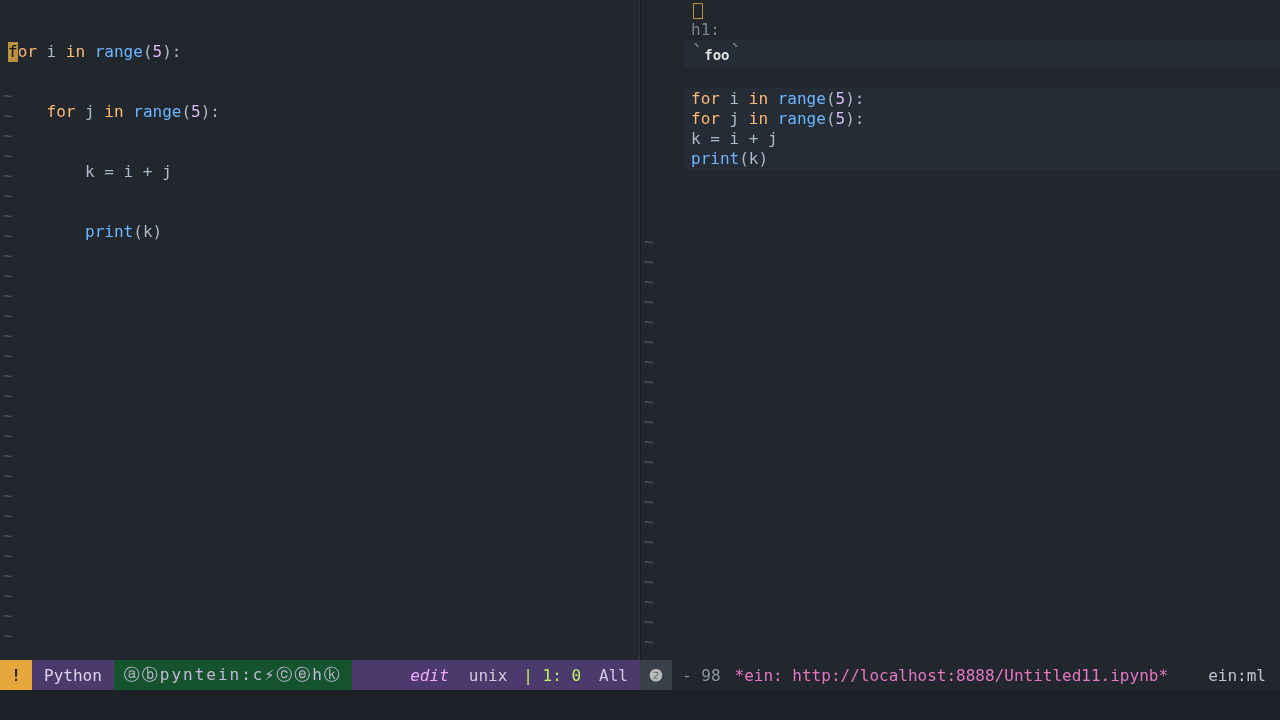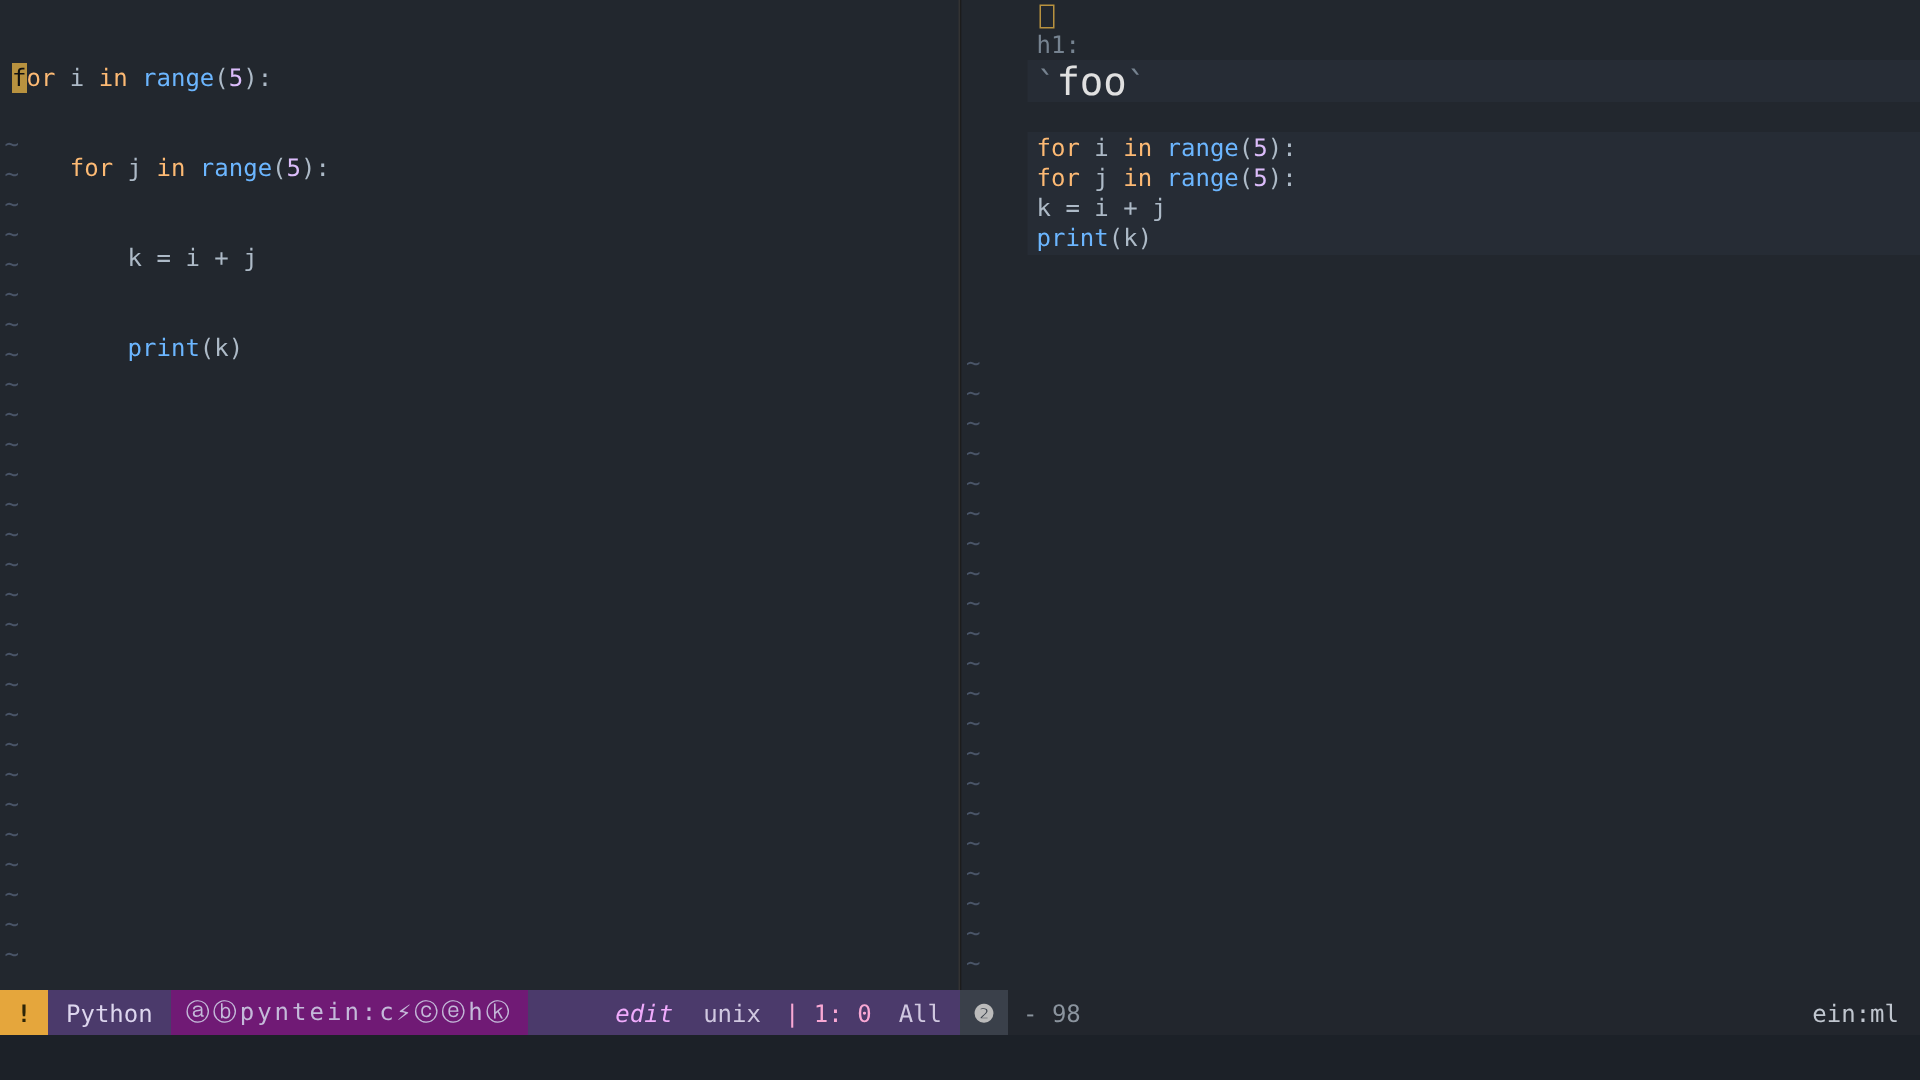--- a/index.html
+++ b/index.html
@@ -69,21 +69,21 @@
       font-size: 16px;
     }
     .ip-header .tab-active { color: #f0c674; }
     .ip-header .tab { color: #6cb6ff; }
     .ip-header .kernel { color: #74d97e; }
     .right-body {
       padding: 0 6px;
       margin-left: 44px;
     }
     .h1-label   { color: #768390; }
-    .foo-line   { color: #e0e0e0; font-weight: normal; font-size: 26px; }
+    .foo-line   { color: #e0e0e0; font-weight: bold; font-size: 14px; }
     .backtick   { color: #768390; font-weight: normal; font-size: 22px; }
     .in-prompt  { color: #6cb6ff; }
     .lightning  { color: #e5a63c; }
     .cell-code  {
       background: #262c35;
       padding: 1px 0;
       margin-left: -6px;
       margin-right: -6px;
     }
     .cell-code .line { padding-left: 6px; }
@@ -125,32 +125,32 @@
       display: flex;
       align-items: center;
       justify-content: center;
       font-weight: bold;
     }
     .m-lang {
       padding: 0 12px;
       color: #ddd6ee;
     }
     .m-icons {
-      background: #701a75;
+      background: #14532d;
       padding: 0 10px;
       height: 30px;
       display:flex;
       align-items:center;
       color: #c4bad9;
       letter-spacing: 2px;
     }
     .m-gap { flex: 1; }
     .m-edit { color: #f0abfc; padding: 0 10px; font-style: italic; }
     .m-unix { padding: 0 10px; color: #d0c8e0; }
-    .m-pos  { padding: 0 6px; color: #f9a8d4; }
+    .m-pos  { padding: 0 6px; color: #bef264; }
     .m-all  { padding: 0 12px; color: #d0c8e0; }
     .mr-badge {
       background: #3a404a;
       color: #bbb;
       width: 32px;
       height: 30px;
       display:flex; align-items:center; justify-content:center;
       font-weight: bold;
     }
     .mr-pos { padding: 0 10px; }
@@ -263,20 +263,21 @@
       <div class="m-icons">ⓐⓑpyntein:c⚡ⓒⓔhⓚ</div>
       <div class="m-gap"></div>
       <div class="m-edit">edit</div>
       <div class="m-unix">unix</div>
       <div class="m-pos">| 1: 0</div>
       <div class="m-all">All</div>
     </div>
     <div class="modeline-right">
       <div class="mr-badge">❷</div>
       <div class="mr-pos"><span>-</span> <span>98</span></div>
+      <div class="mr-buf">*ein: http://localhost:8888/Untitled11.ipynb*</div>
       <div style="flex:1"></div>
       <div class="mr-mode">ein:ml</div>
     </div>
   </div>
 
   <div class="minibuffer"></div>
 
 </div>
 
 </body></html>

